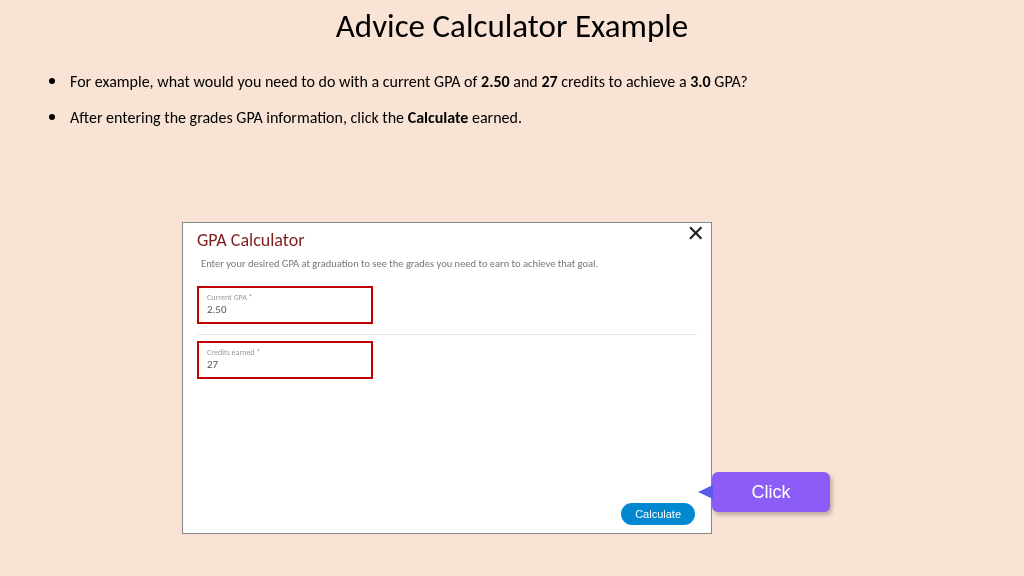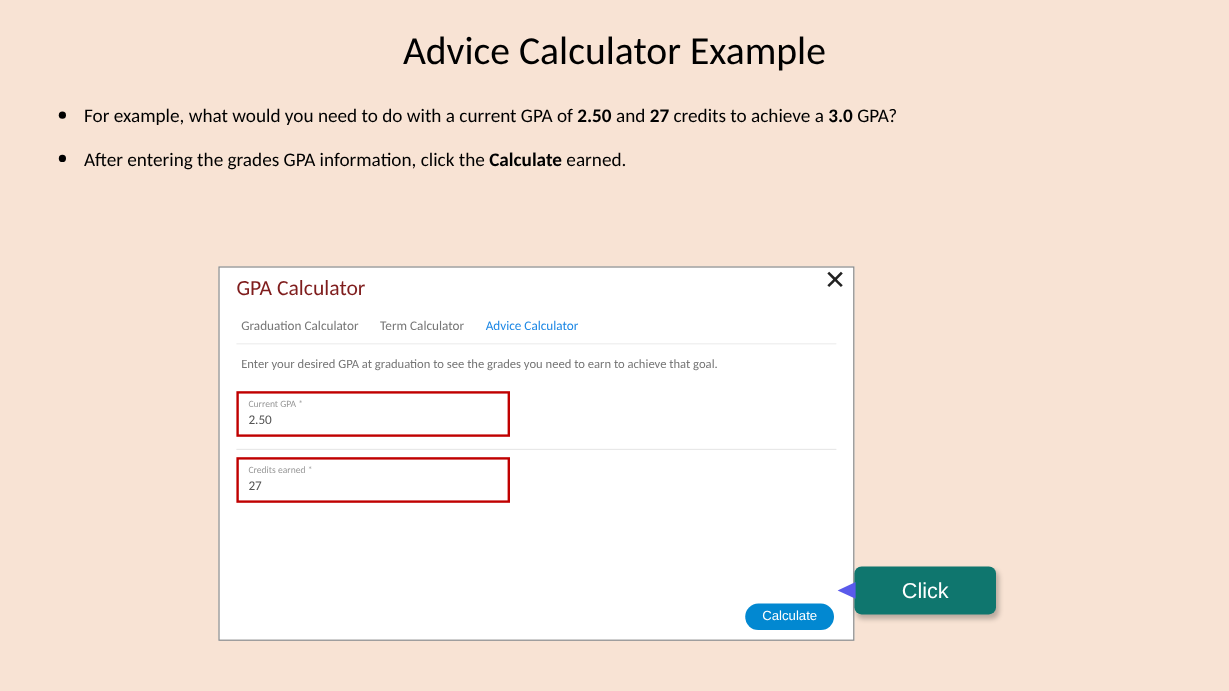--- a/index.html
+++ b/index.html
@@ -8,21 +8,21 @@
     height: 576px;
     background: #f8e3d4;
     font-family: Calibri, Arial, sans-serif;
     color: #000;
     position: relative;
     overflow: hidden;
   }
   .slide-title {
     text-align: center;
     font-size: 33px;
-    padding-top: 22px;
+    padding-top: 6px;
     font-weight: 400;
   }
   .bullets {
     padding: 22px 48px 10px 68px;
     font-size: 16px;
     line-height: 1.25;
   }
   .bullets li { margin-bottom: 12px; padding-left: 2px; }
   .bullets li::marker { font-size: 20px; }
   .panel {
@@ -61,21 +61,21 @@
     font-size: 10.5px;
     color: #777;
     margin-bottom: 16px;
     padding-left: 4px;
   }
   .field {
     border: 2.5px solid #c00000;
     padding: 4px 8px 6px 8px;
     margin-bottom: 10px;
   }
-  .field.small { width: 228px; }
+  .field.small { width: 176px; }
   .field-label {
     font-size: 8px;
     color: #999;
   }
   .field-value {
     font-size: 11px;
     color: #555;
     padding-top: 1px;
   }
   .hr-thin {
@@ -93,21 +93,21 @@
     padding: 5px 14px;
     border-radius: 14px;
     border: none;
   }
   .callout {
     position: absolute;
     left: 712px;
     top: 472px;
     width: 118px;
     height: 40px;
-    background: #0f766e;
+    background: #8b5cf6;
     border-radius: 6px;
     color: #fff;
     font-family: Arial, sans-serif;
     font-size: 18px;
     display: flex;
     align-items: center;
     justify-content: center;
     box-shadow: 2px 3px 4px rgba(0,0,0,0.25);
   }
   .callout::before {
@@ -130,25 +130,20 @@
     <span>For example, what would you need to do with a current GPA of </span><b>2.50</b><span> and </span><b>27</b><span> credits to achieve a </span><b>3.0</b><span> GPA?</span>
   </li>
   <li>
     <span>After entering the grades GPA information, click the </span><b>Calculate</b><span> earned.</span>
   </li>
 </ul>
 
 <div class="panel">
   <div class="close-x">✕</div>
   <div class="panel-title">GPA Calculator</div>
-  <div class="tabs">
-    <span>Graduation Calculator</span>
-    <span>Term Calculator</span>
-    <span class="active">Advice Calculator</span>
-  </div>
   <div class="hint">Enter your desired GPA at graduation to see the grades you need to earn to achieve that goal.</div>
 
   <div class="field small">
     <div class="field-label">Current GPA *</div>
     <div class="field-value">2.50</div>
   </div>
   <hr class="hr-thin">
   <div class="field small">
     <div class="field-label">Credits earned *</div>
     <div class="field-value">27</div>

